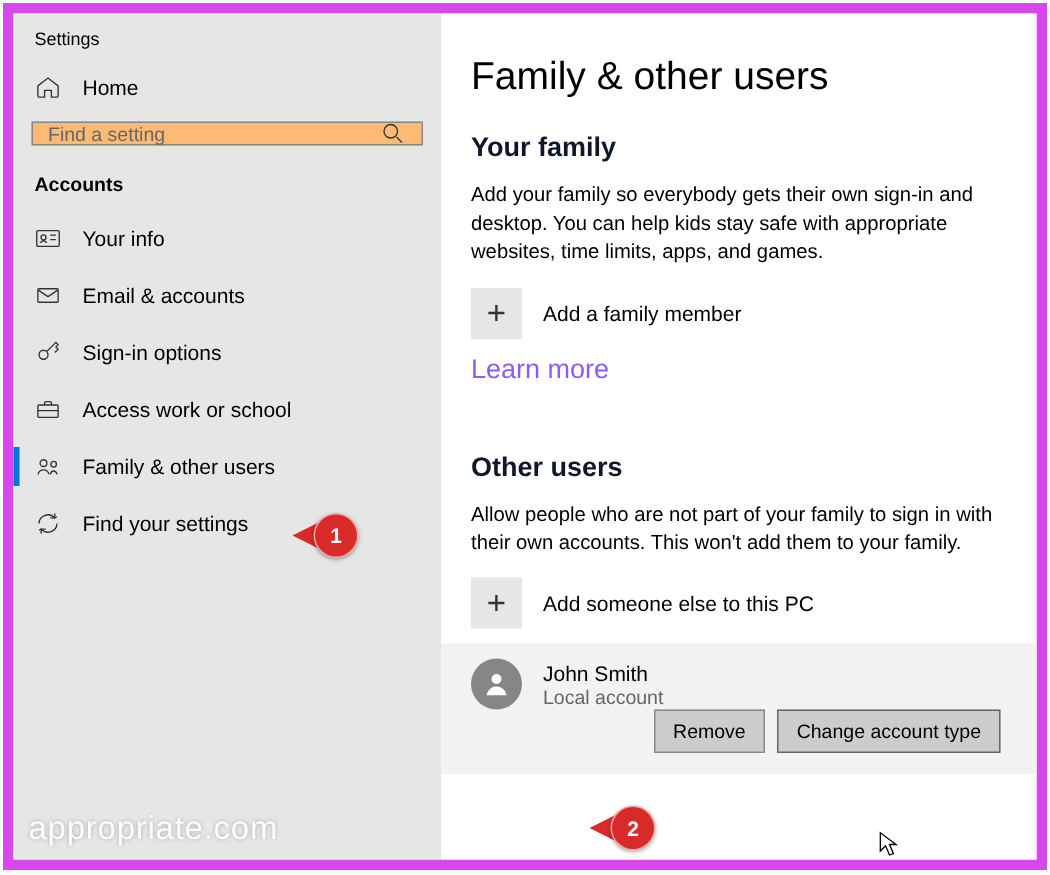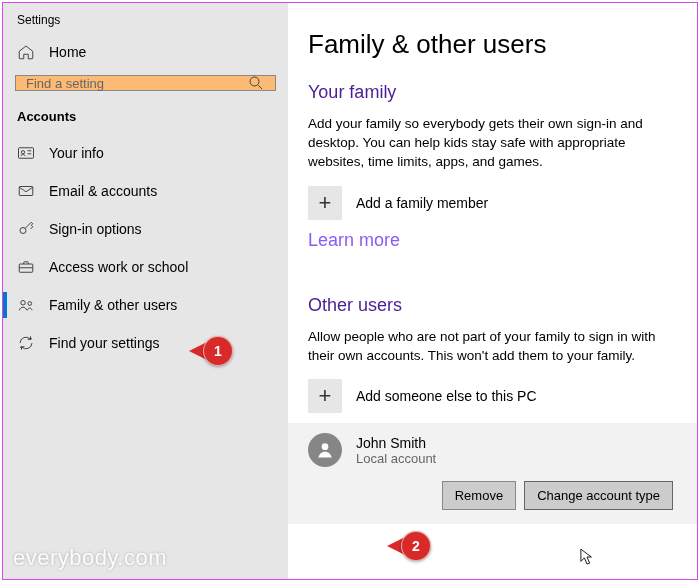--- a/index.html
+++ b/index.html
@@ -1,40 +1,40 @@
 <!DOCTYPE html>
 <html><head>
 <meta charset="utf-8">
 <style>
 * { box-sizing: border-box; margin: 0; padding: 0; }
 body { font-family: "Segoe UI", Arial, sans-serif; background: #fff; width: 700px; height: 583px; overflow: hidden; position: relative; }
-.frame { border: 1px solid #d946ef; width: 696px; height: 578px; margin: 2px; display: flex; background: #fff; position: relative; }
+.frame { border: 7px solid #d946ef; width: 696px; height: 578px; margin: 2px; display: flex; background: #fff; position: relative; }
 .sidebar { width: 285px; background: #e6e6e6; padding: 0; display: flex; flex-direction: column; position: relative; }
 .sb-title { font-size: 12px; padding: 10px 14px 6px; color: #000; }
 .sb-home { display: flex; align-items: center; gap: 14px; padding: 10px 14px; font-size: 14px; color: #000; }
 .sb-search { margin: 4px 12px 14px; border: 1px solid #888; background: #fdba74; display: flex; align-items: center; height: 16px; padding: 0 10px; }
 .sb-search input { flex: 1; background: transparent; border: none; font-size: 13px; font-family: inherit; outline: none; color: #666; }
 .sb-search input::placeholder { color: #666; }
 .sb-cat { font-size: 13px; font-weight: 600; padding: 4px 14px 10px; color: #000; }
 .sb-item { display: flex; align-items: center; gap: 14px; padding: 10px 14px; font-size: 14px; color: #000; position: relative; }
 .sb-item.active::before { content: ""; position: absolute; left: 0; top: 6px; bottom: 6px; width: 4px; background: #0078d4; }
 .ico { width: 18px; height: 18px; display: inline-flex; align-items: center; justify-content: center; flex-shrink: 0; }
 .ico svg { width: 18px; height: 18px; stroke: #333; stroke-width: 1.2; fill: none; }
 
 .main { flex: 1; padding: 26px 24px 0 20px; background: #fff; overflow: hidden; position: relative; }
 h1 { font-size: 26px; font-weight: 400; margin-bottom: 22px; color: #000; }
-h2 { font-size: 18px; font-weight: 400; margin-bottom: 12px; color: #4c1d95; }
+h2 { font-size: 18px; font-weight: 700; margin-bottom: 12px; color: #0f172a; }
 .desc { font-size: 13.5px; color: #000; line-height: 1.4; margin-bottom: 14px; }
 .addrow { display: flex; align-items: center; gap: 14px; margin-bottom: 10px; }
 .plusbox { width: 34px; height: 34px; background: #e6e6e6; display: flex; align-items: center; justify-content: center; font-size: 22px; font-weight: 300; color: #333; }
 .addlabel { font-size: 14px; color: #000; }
 .link { color: #8b5cf6; font-size: 18px; margin-bottom: 44px; display: inline-block; }
 
 .userblock { background: #f2f2f2; margin: 10px -24px 0 -20px; padding: 10px 24px 14px 20px; }
-.userhead { display: flex; align-items: center; gap: 14px; margin-bottom: 14px; }
+.userhead { display: flex; align-items: center; gap: 14px; }
 .avatar { width: 34px; height: 34px; border-radius: 50%; background: #868686; display: flex; align-items: center; justify-content: center; }
 .avatar svg { width: 20px; height: 20px; fill: #fff; }
 .uname { font-size: 14px; color: #000; }
 .utype { font-size: 13px; color: #666; }
 .ubtns { display: flex; gap: 8px; justify-content: flex-end; align-items: center; }
 .wbtn { border: 1.5px solid #888; background: #ccc; padding: 6px 12px; font-size: 13px; font-family: inherit; color: #000; }
 .wbtn.primary { border-color: #666; }
 
 .marker { position: absolute; display: flex; align-items: center; pointer-events: none; z-index: 10; }
 .mk-tail { width: 0; height: 0; border-top: 9px solid transparent; border-bottom: 9px solid transparent; border-right: 18px solid #d92a2a; margin-right: -4px; }
@@ -192,14 +192,14 @@
     <div class="mk-tail"></div>
       <div class="mk-circ">2</div>
   </div>
 
   <div class="cursor">
     <svg viewBox="0 0 16 20">
         <path d="M1 1 L1 15 L5 11 L8 18 L11 17 L8 10 L13 10 Z" fill="#fff" stroke="#000" stroke-width="1"></path>
       </svg>
   </div>
 
-  <div class="watermark">everybody.com</div>
+  <div class="watermark">appropriate.com</div>
 </div>
 
 </body></html>

